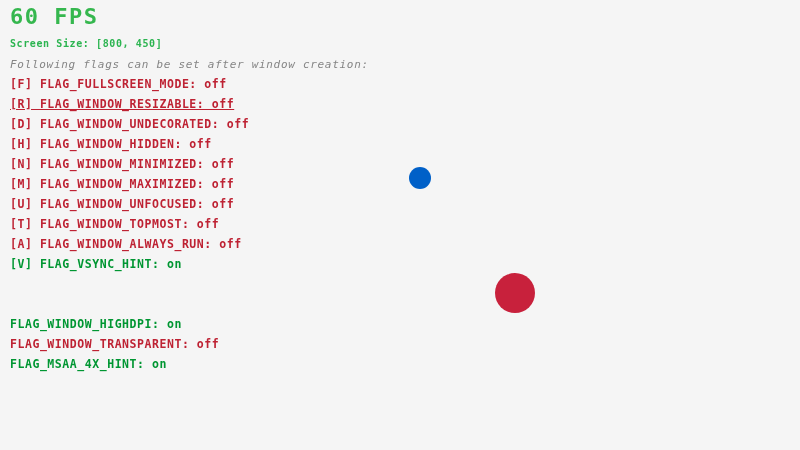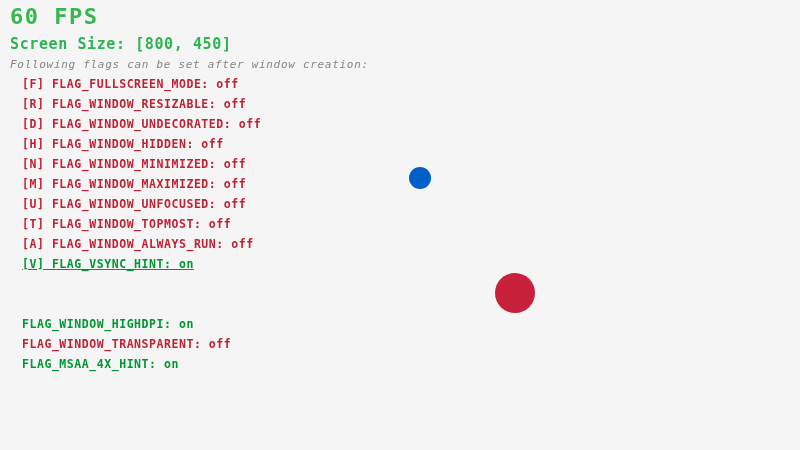--- a/index.html
+++ b/index.html
@@ -43,70 +43,69 @@
     left: 10px;
     top: 6px;
     font-size: 22px;
     line-height: 22px;
     letter-spacing: 1.5px;
     color: #35b74e;
   }
   .screensize {
     left: 10px;
     top: 38px;
-    font-size: 15px;
+    font-size: 10px;
     line-height: 12px;
     color: #2bb450;
   }
   .section-head {
     left: 10px;
     font-size: 11px;
     line-height: 12px;
     color: #858585;
     font-weight: normal;
     letter-spacing: 0.7px;
   }
   #head-after  { top: 59px; font-style: italic; }
   #head-before { top: 299px; }
 
   .flag-line {
     left: 10px;
     font-size: 11.5px;
     line-height: 12px;
     letter-spacing: 0.55px;
-    margin-left: 12px;
   }
   .flag-on  { color: #009632; }
   .flag-off { color: #be2233; }
 </style>
 </head>
 <body>
 
 <div id="stage">
 
   <div id="shapes-layer">
       <div class="circle" style="left: 409px; top: 167px; width: 22px; height: 22px; background: rgb(0, 96, 200);"></div>
       <div class="circle" style="left: 495px; top: 273px; width: 40px; height: 40px; background: rgb(200, 33, 60);"></div>
     </div>
 
   <div class="txt fps">60 FPS</div>
   <div class="txt screensize">Screen Size: [800, 450]</div>
 
   <div class="txt section-head" id="head-after">Following flags can be set after window creation:</div>
   <div id="flags-after">
       <div class="txt flag-line flag-off" style="top: 78px;">[F] FLAG_FULLSCREEN_MODE: off</div>
-      <div class="txt flag-line flag-off" style="top: 98px;">[R] FLAG_WINDOW_RESIZABLE: off</div>
+      <div class="txt flag-line flag-off" style="top: 98px; text-decoration: underline;">[R] FLAG_WINDOW_RESIZABLE: off</div>
       <div class="txt flag-line flag-off" style="top: 118px;">[D] FLAG_WINDOW_UNDECORATED: off</div>
       <div class="txt flag-line flag-off" style="top: 138px;">[H] FLAG_WINDOW_HIDDEN: off</div>
       <div class="txt flag-line flag-off" style="top: 158px;">[N] FLAG_WINDOW_MINIMIZED: off</div>
       <div class="txt flag-line flag-off" style="top: 178px; text-align: center;">[M] FLAG_WINDOW_MAXIMIZED: off</div>
       <div class="txt flag-line flag-off" style="top: 198px;">[U] FLAG_WINDOW_UNFOCUSED: off</div>
       <div class="txt flag-line flag-off" style="top: 218px;">[T] FLAG_WINDOW_TOPMOST: off</div>
       <div class="txt flag-line flag-off" style="top: 238px; text-align: center;">[A] FLAG_WINDOW_ALWAYS_RUN: off</div>
-      <div class="txt flag-line flag-on" style="top: 258px; text-decoration: underline;">[V] FLAG_VSYNC_HINT: on</div>
+      <div class="txt flag-line flag-on" style="top: 258px;">[V] FLAG_VSYNC_HINT: on</div>
     </div>
 
   <div id="flags-before">
       <div class="txt flag-line flag-on" style="top: 318px;">FLAG_WINDOW_HIGHDPI: on</div>
       <div class="txt flag-line flag-off" style="top: 338px;">FLAG_WINDOW_TRANSPARENT: off</div>
       <div class="txt flag-line flag-on" style="top: 358px;">FLAG_MSAA_4X_HINT: on</div>
     </div>
 
 </div>
 

